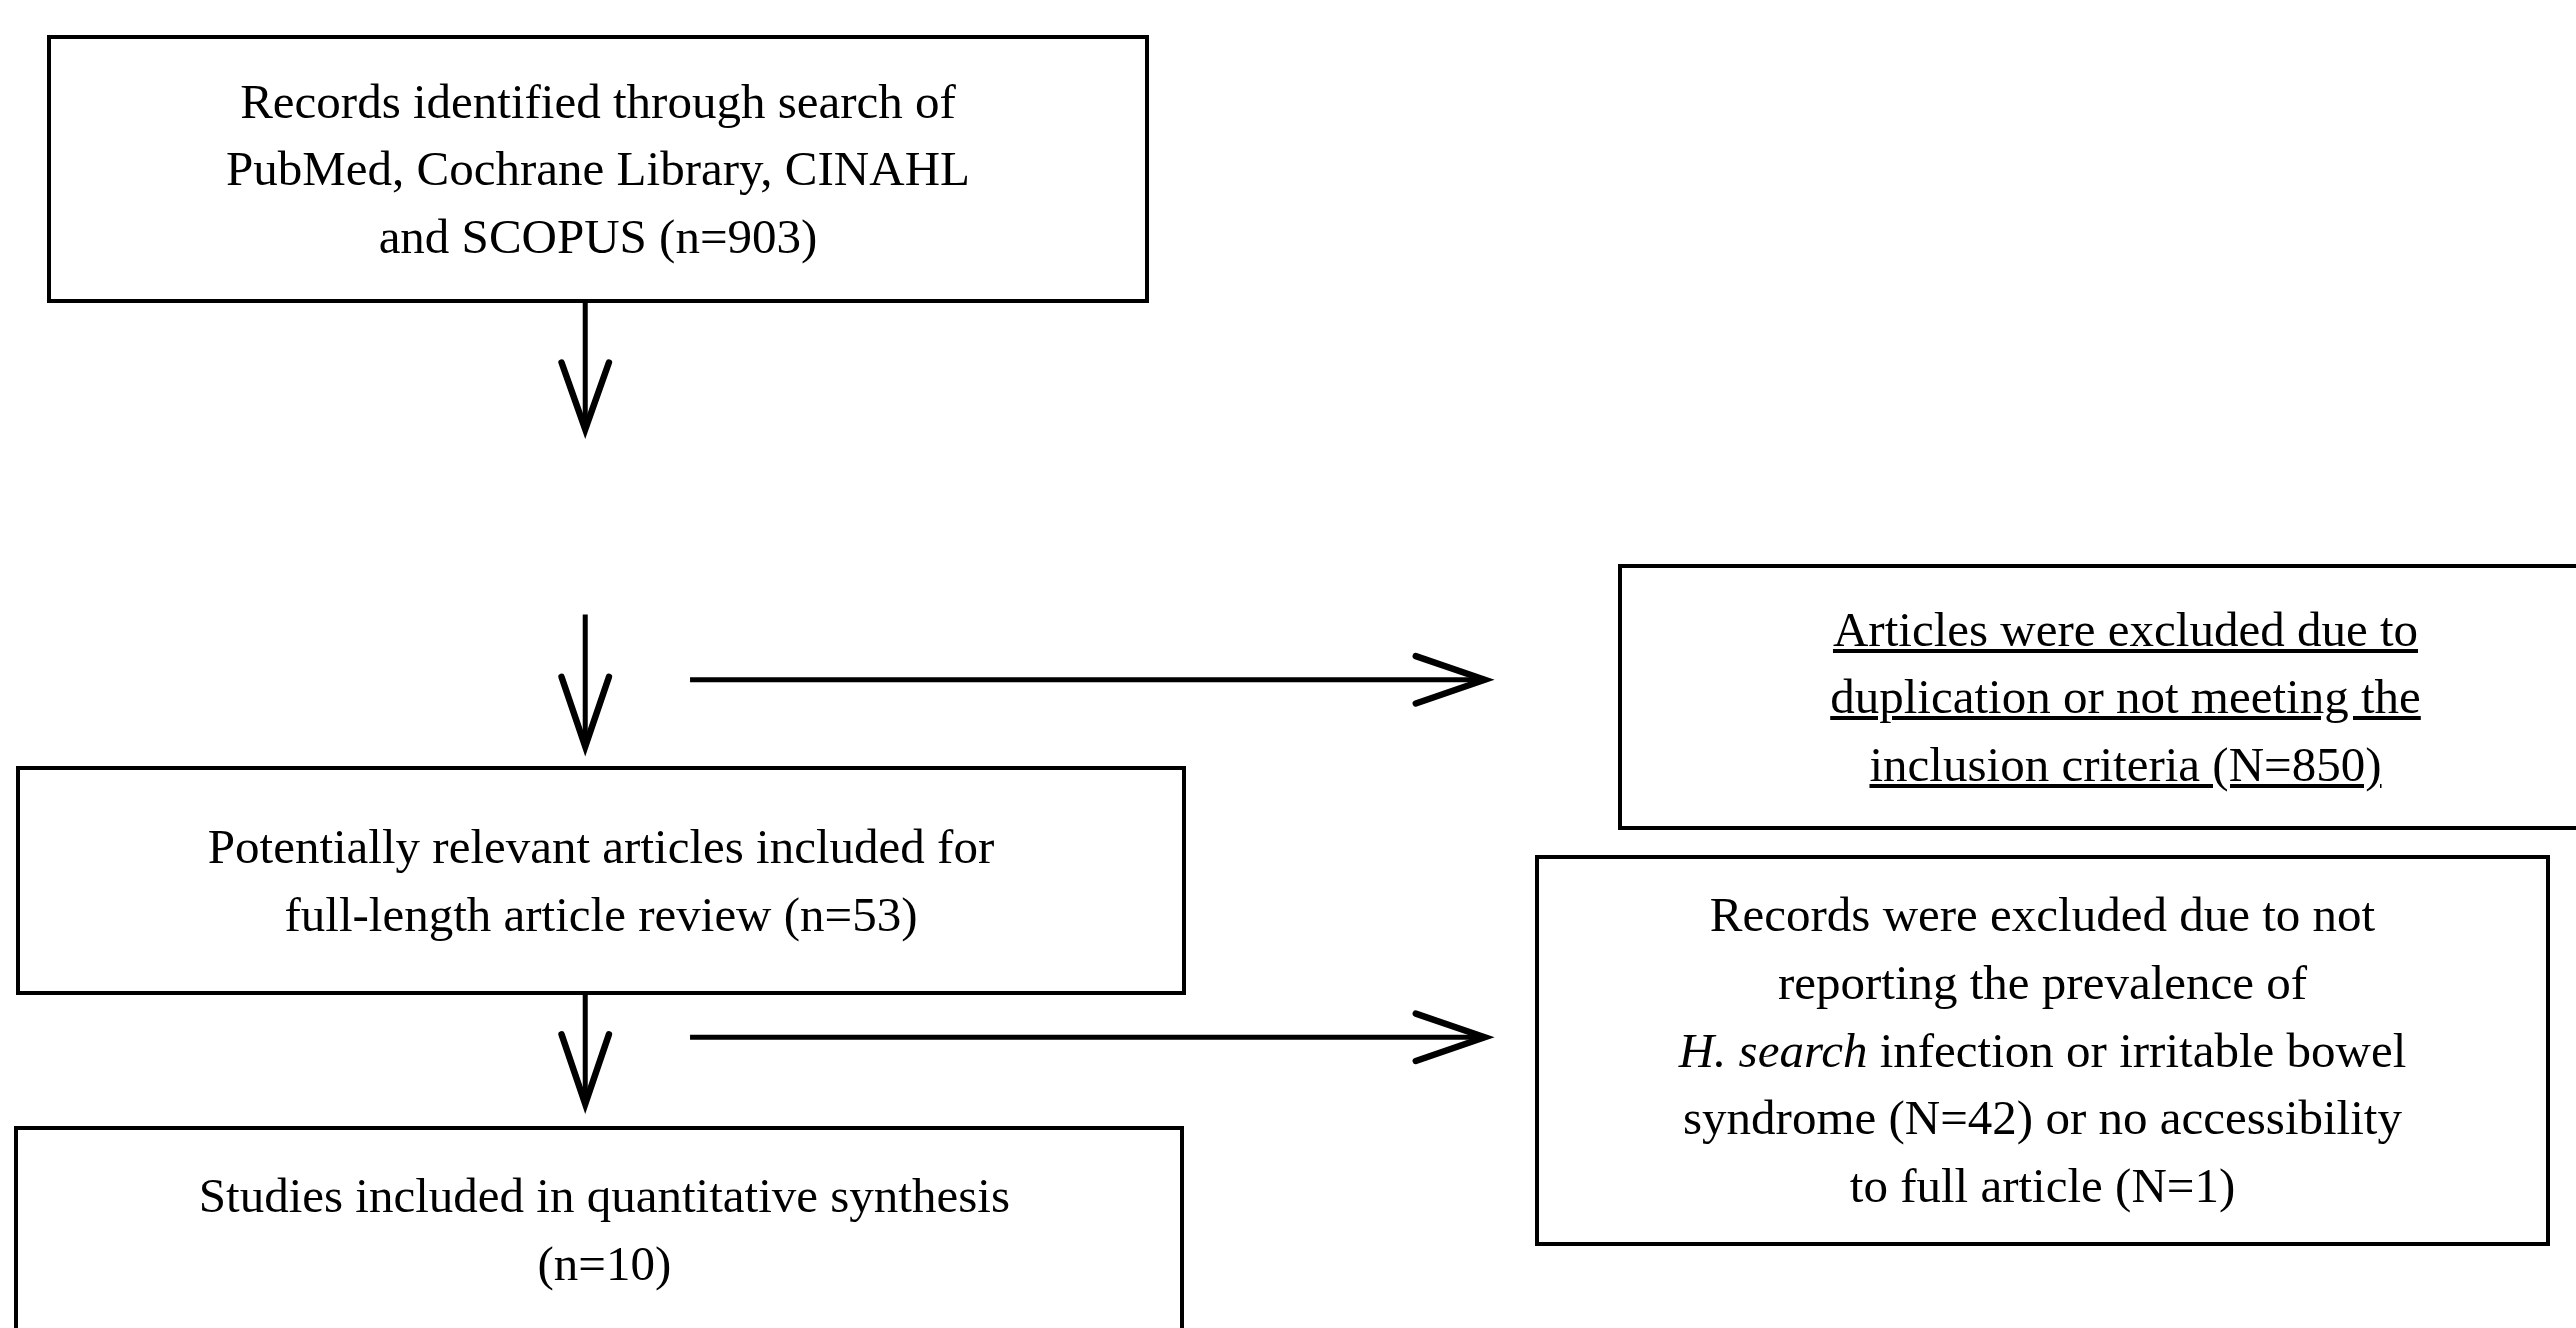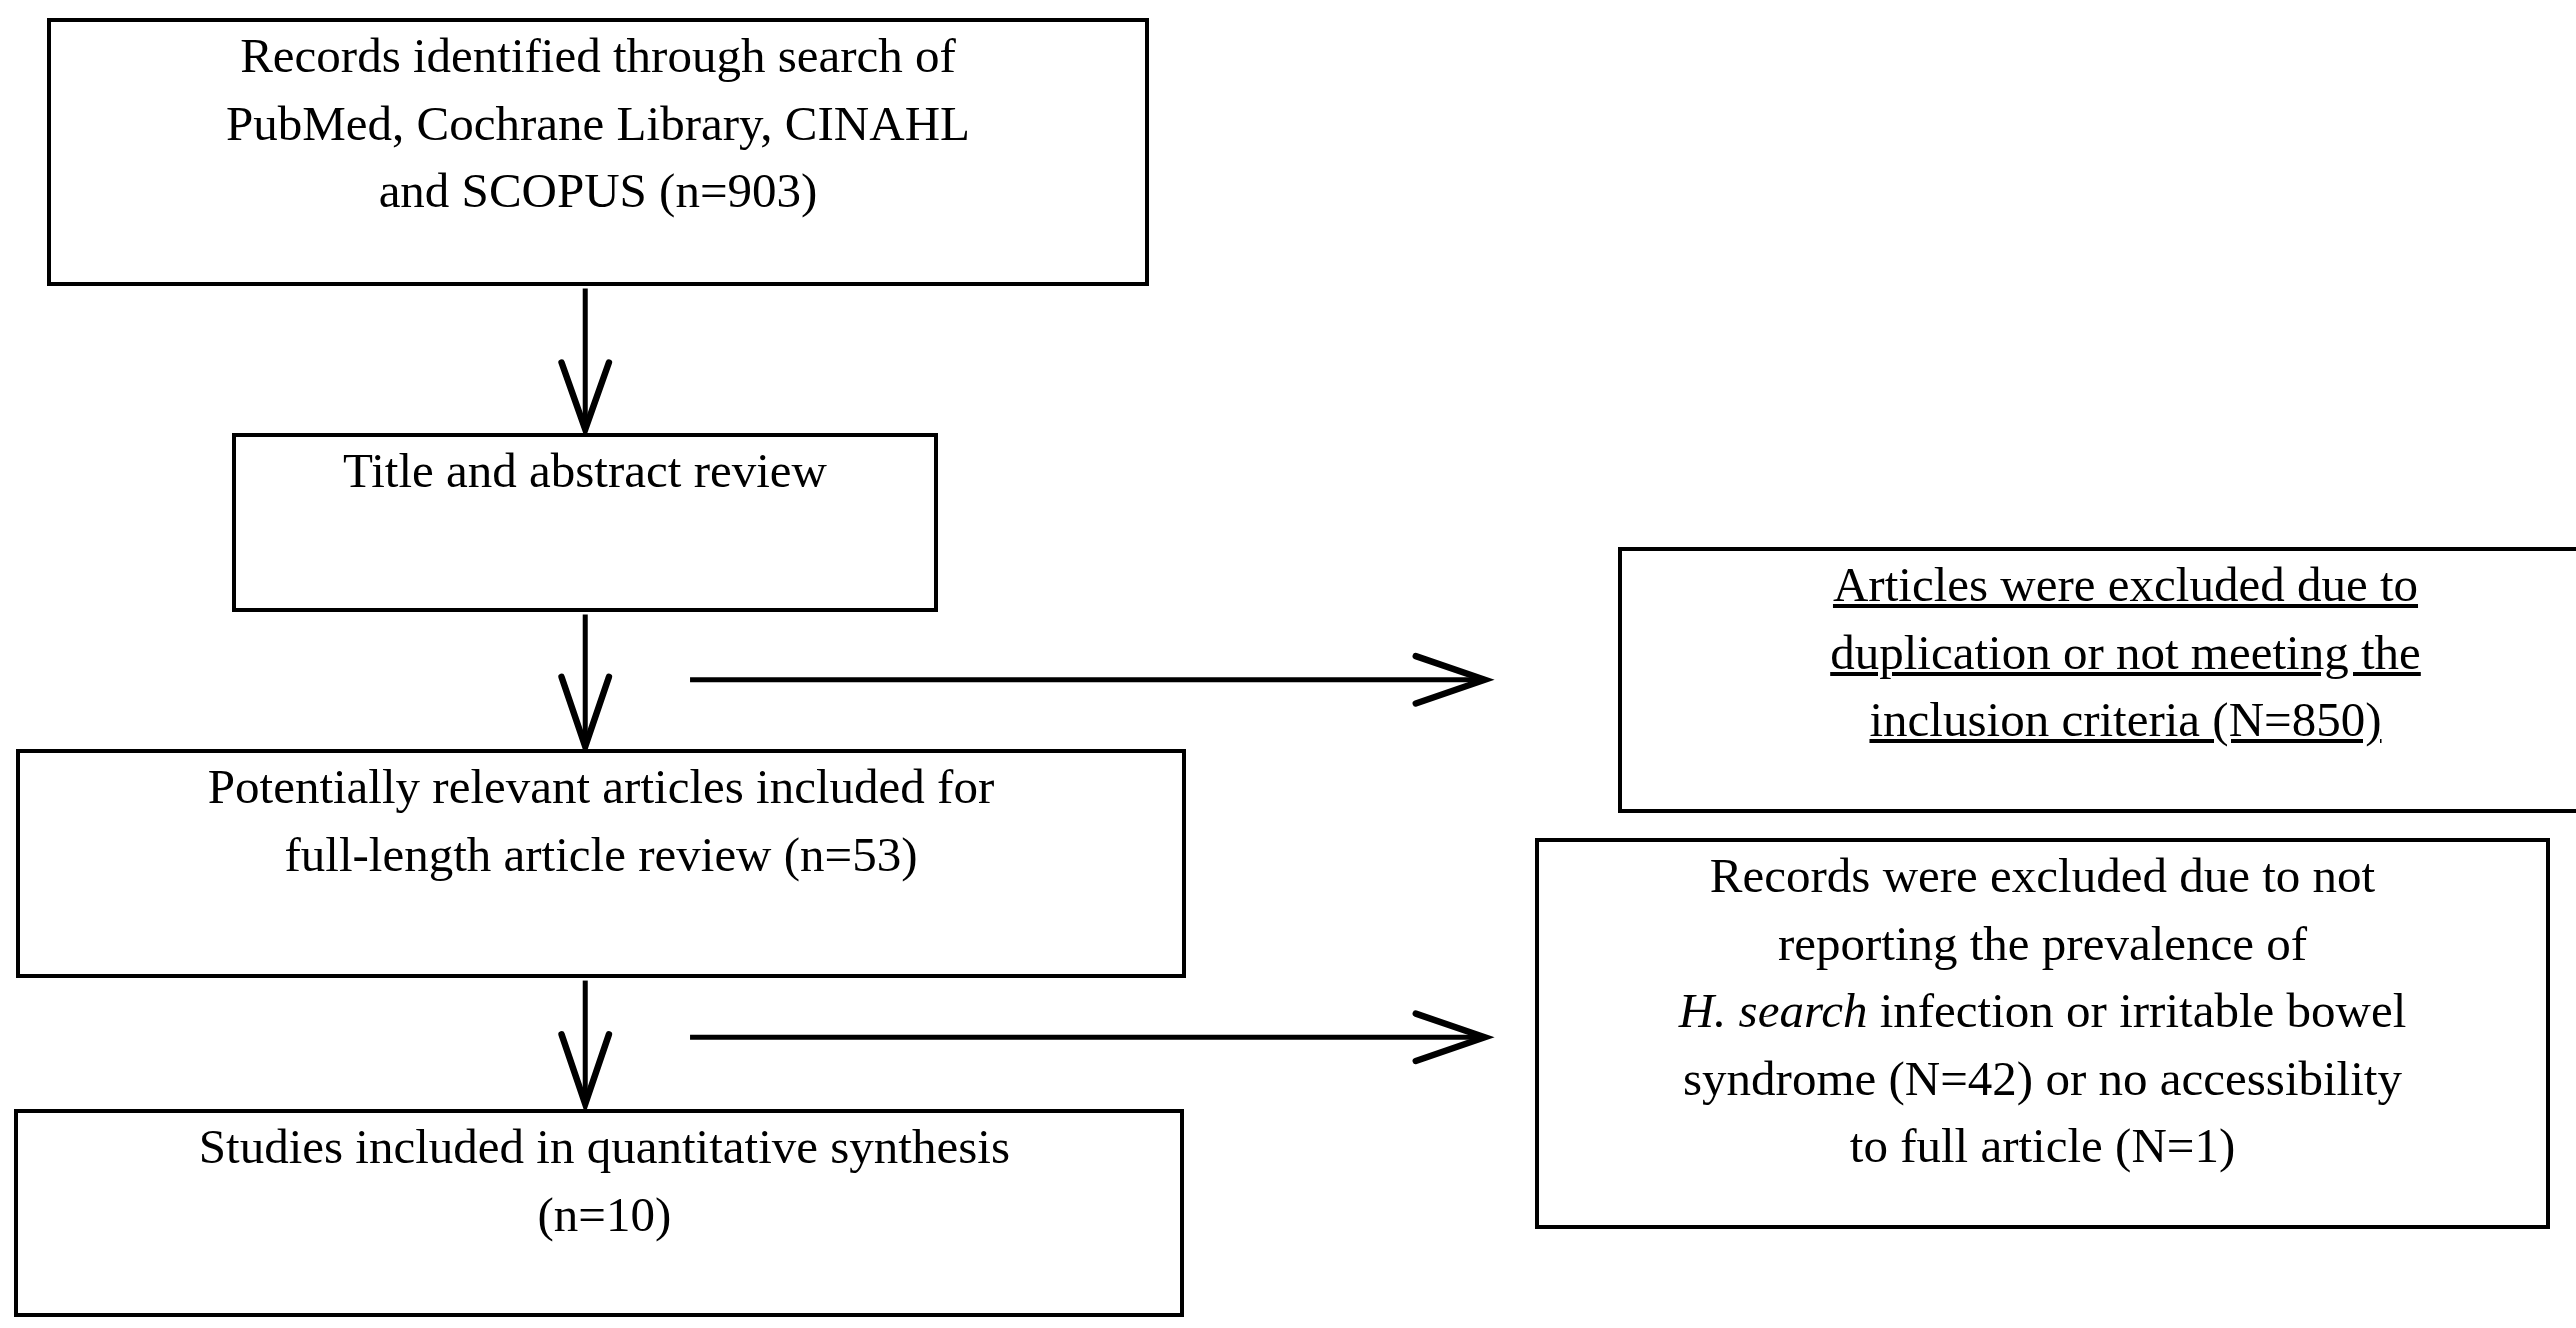--- a/index.html
+++ b/index.html
@@ -40,22 +40,23 @@
     fill: none;
     stroke-linecap: round;
     stroke-linejoin: miter;
   }
   .box {
     position: absolute;
     box-sizing: border-box;
     border: 4.3px solid var(--stroke);
     background: var(--bg);
     display: flex;
-    align-items: flex-start;
+    align-items: center;
     justify-content: center;
+    margin-top: 17px;
   }
   .box-text {
     width: 100%;
     text-align: center;
     font-size: 49px;
     line-height: 1.38;
     white-space: pre-line;
     color: var(--text);
   }
   .italic {
@@ -95,23 +96,20 @@
       <path class="head" d="M1972,1412 L2068,1445 L1972,1478"></path>
     </g>
   </svg>
 
   <div class="box" id="box-records">
     <div class="box-text">Records identified through search of
 PubMed, Cochrane Library, CINAHL
 and SCOPUS (n=903)</div>
   </div>
 
-  <div class="box" id="box-title-abstract">
-    <div class="box-text">Title and abstract review</div>
-  </div>
 
   <div class="box" id="box-full-length">
     <div class="box-text">Potentially relevant articles included for
 full-length article review (n=53)</div>
   </div>
 
   <div class="box" id="box-synthesis">
     <div class="box-text">Studies included in quantitative synthesis
 (n=10)</div>
   </div>

